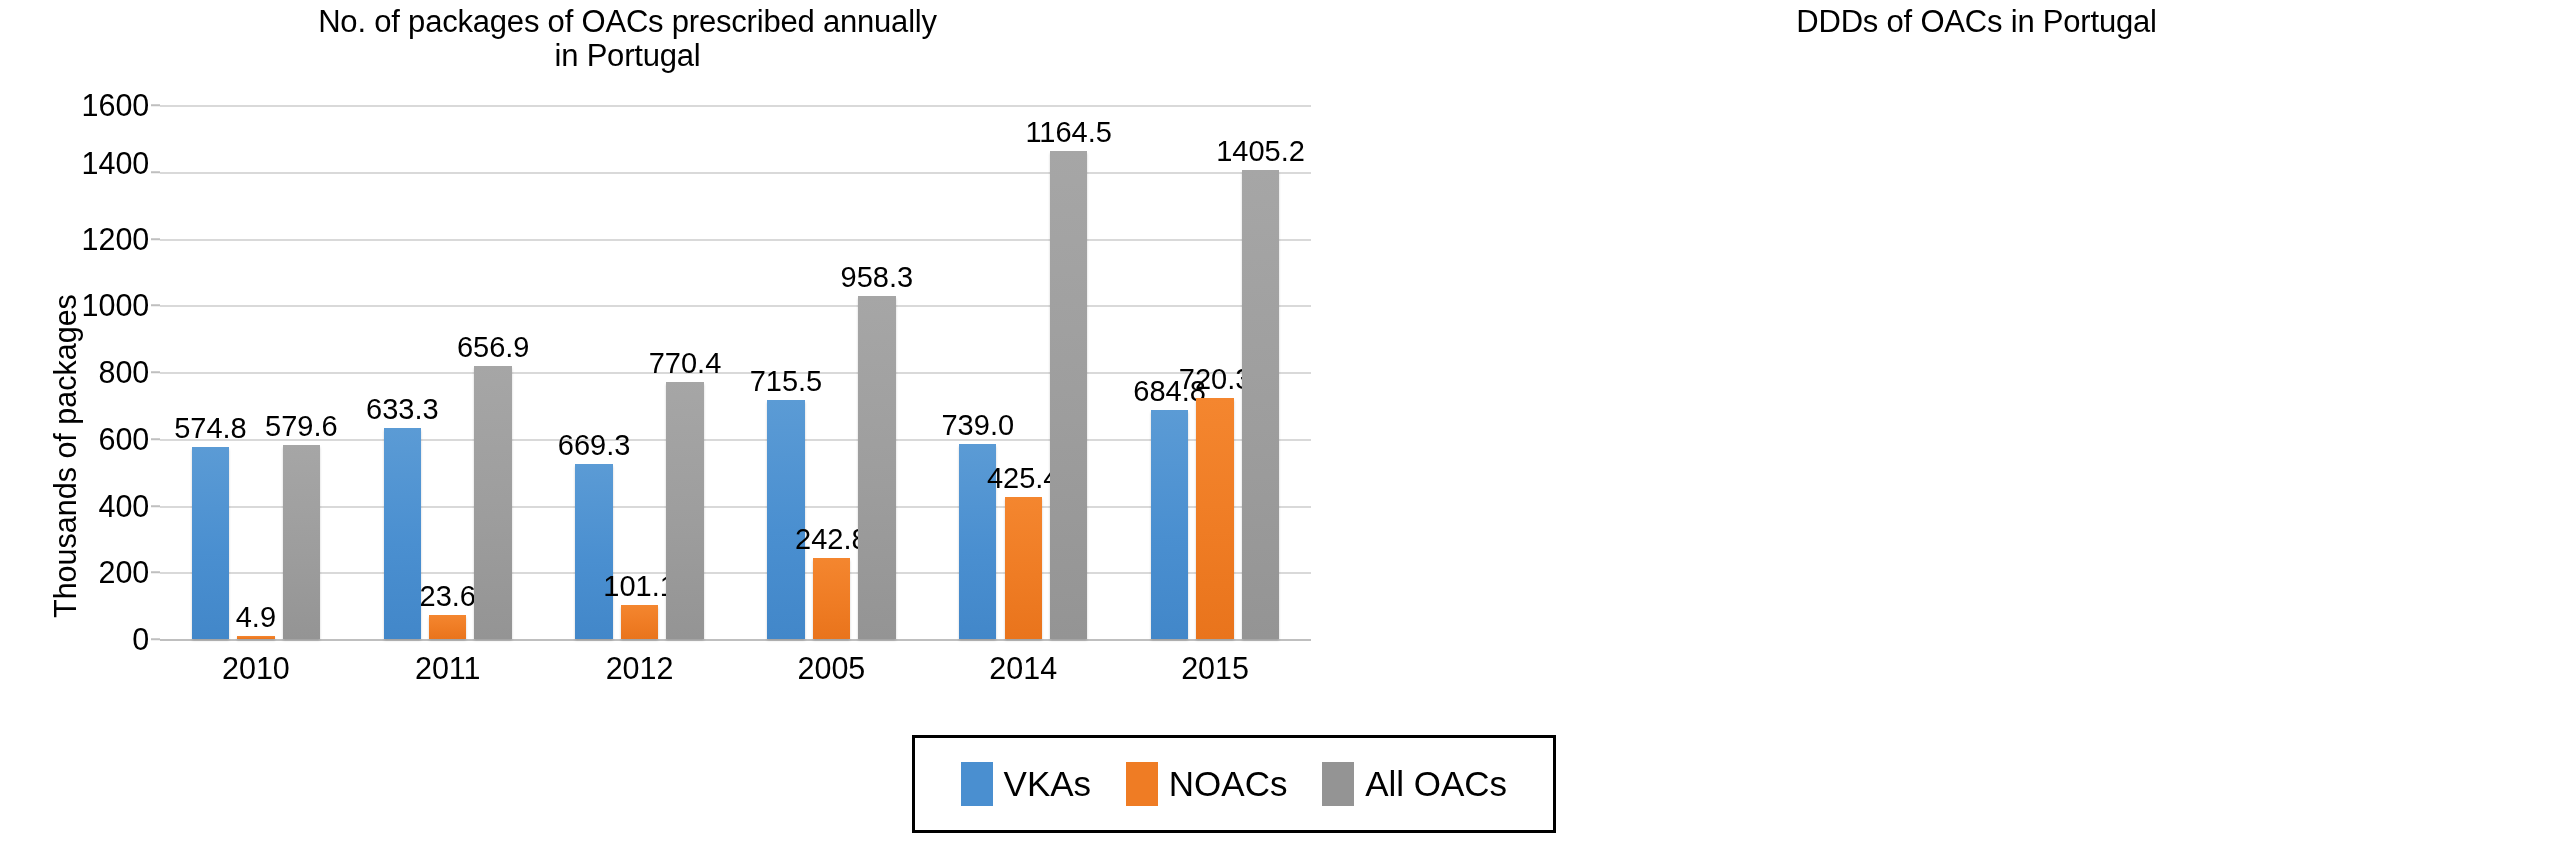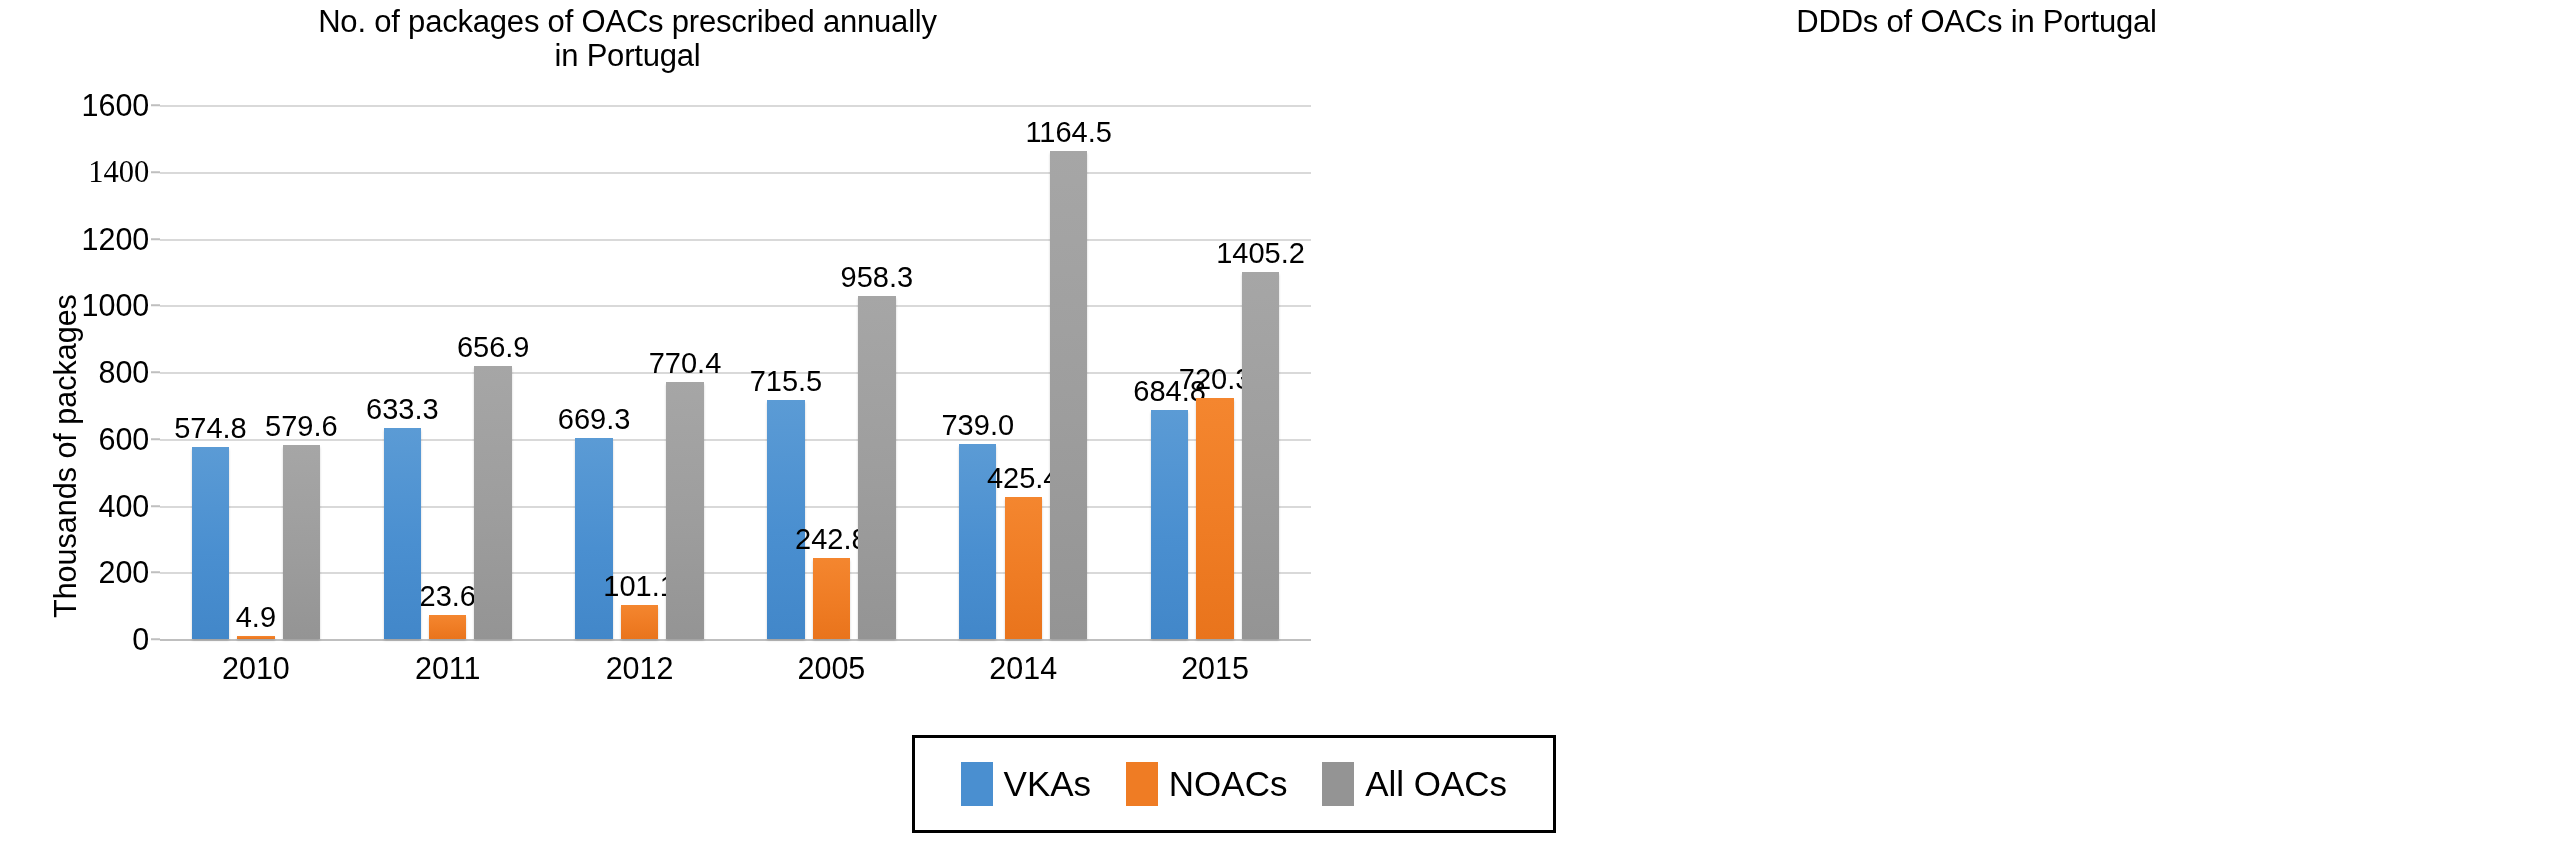--- a/index.html
+++ b/index.html
@@ -174,21 +174,21 @@
         <div class="ytickmark" style="top: 267px;"></div>
         <div class="ytick" style="top: 267px;">800</div>
         <div class="gridline" style="top: 200px;"></div>
         <div class="ytickmark" style="top: 200px;"></div>
         <div class="ytick" style="top: 200px;">1000</div>
         <div class="gridline" style="top: 134px;"></div>
         <div class="ytickmark" style="top: 134px;"></div>
         <div class="ytick" style="top: 134px;">1200</div>
         <div class="gridline" style="top: 67px;"></div>
         <div class="ytickmark" style="top: 67px;"></div>
-        <div class="ytick" style="top: 67px; font-family: Liberation Serif, serif;">1400</div>
+        <div class="ytick" style="top: 58px;">1400</div>
         <div class="gridline" style="top: 0px;"></div>
         <div class="ytickmark" style="top: 0px;"></div>
         <div class="ytick" style="top: 0px;">1600</div>
         <div class="groups">
           <div class="group">
             <div class="bar-wrap">
               <div class="bar vka" style="height: 192px;">
                 <div class="bar-label">574.8</div>
               </div>
             </div>
@@ -217,21 +217,21 @@
             </div>
             <div class="bar-wrap">
               <div class="bar oac" style="height: 273px;">
                 <div class="bar-label">656.9</div>
               </div>
             </div>
             <div class="xlabel">2011</div>
           </div>
           <div class="group">
             <div class="bar-wrap">
-              <div class="bar vka" style="height: 201px;">
+              <div class="bar vka" style="height: 175px;">
                 <div class="bar-label">669.3</div>
               </div>
             </div>
             <div class="bar-wrap">
               <div class="bar noac" style="height: 34px;">
                 <div class="bar-label">101.1</div>
               </div>
             </div>
             <div class="bar-wrap">
               <div class="bar oac" style="height: 257px;">
@@ -281,21 +281,21 @@
               <div class="bar vka" style="height: 229px;">
                 <div class="bar-label">684.8</div>
               </div>
             </div>
             <div class="bar-wrap">
               <div class="bar noac" style="height: 241px;">
                 <div class="bar-label">720.3</div>
               </div>
             </div>
             <div class="bar-wrap">
-              <div class="bar oac" style="height: 367px;">
+              <div class="bar oac" style="height: 469px;">
                 <div class="bar-label">1405.2</div>
               </div>
             </div>
             <div class="xlabel">2015</div>
           </div>
         </div>
       </div>
   </div>
 
   <div class="panel" id="panel-right">

